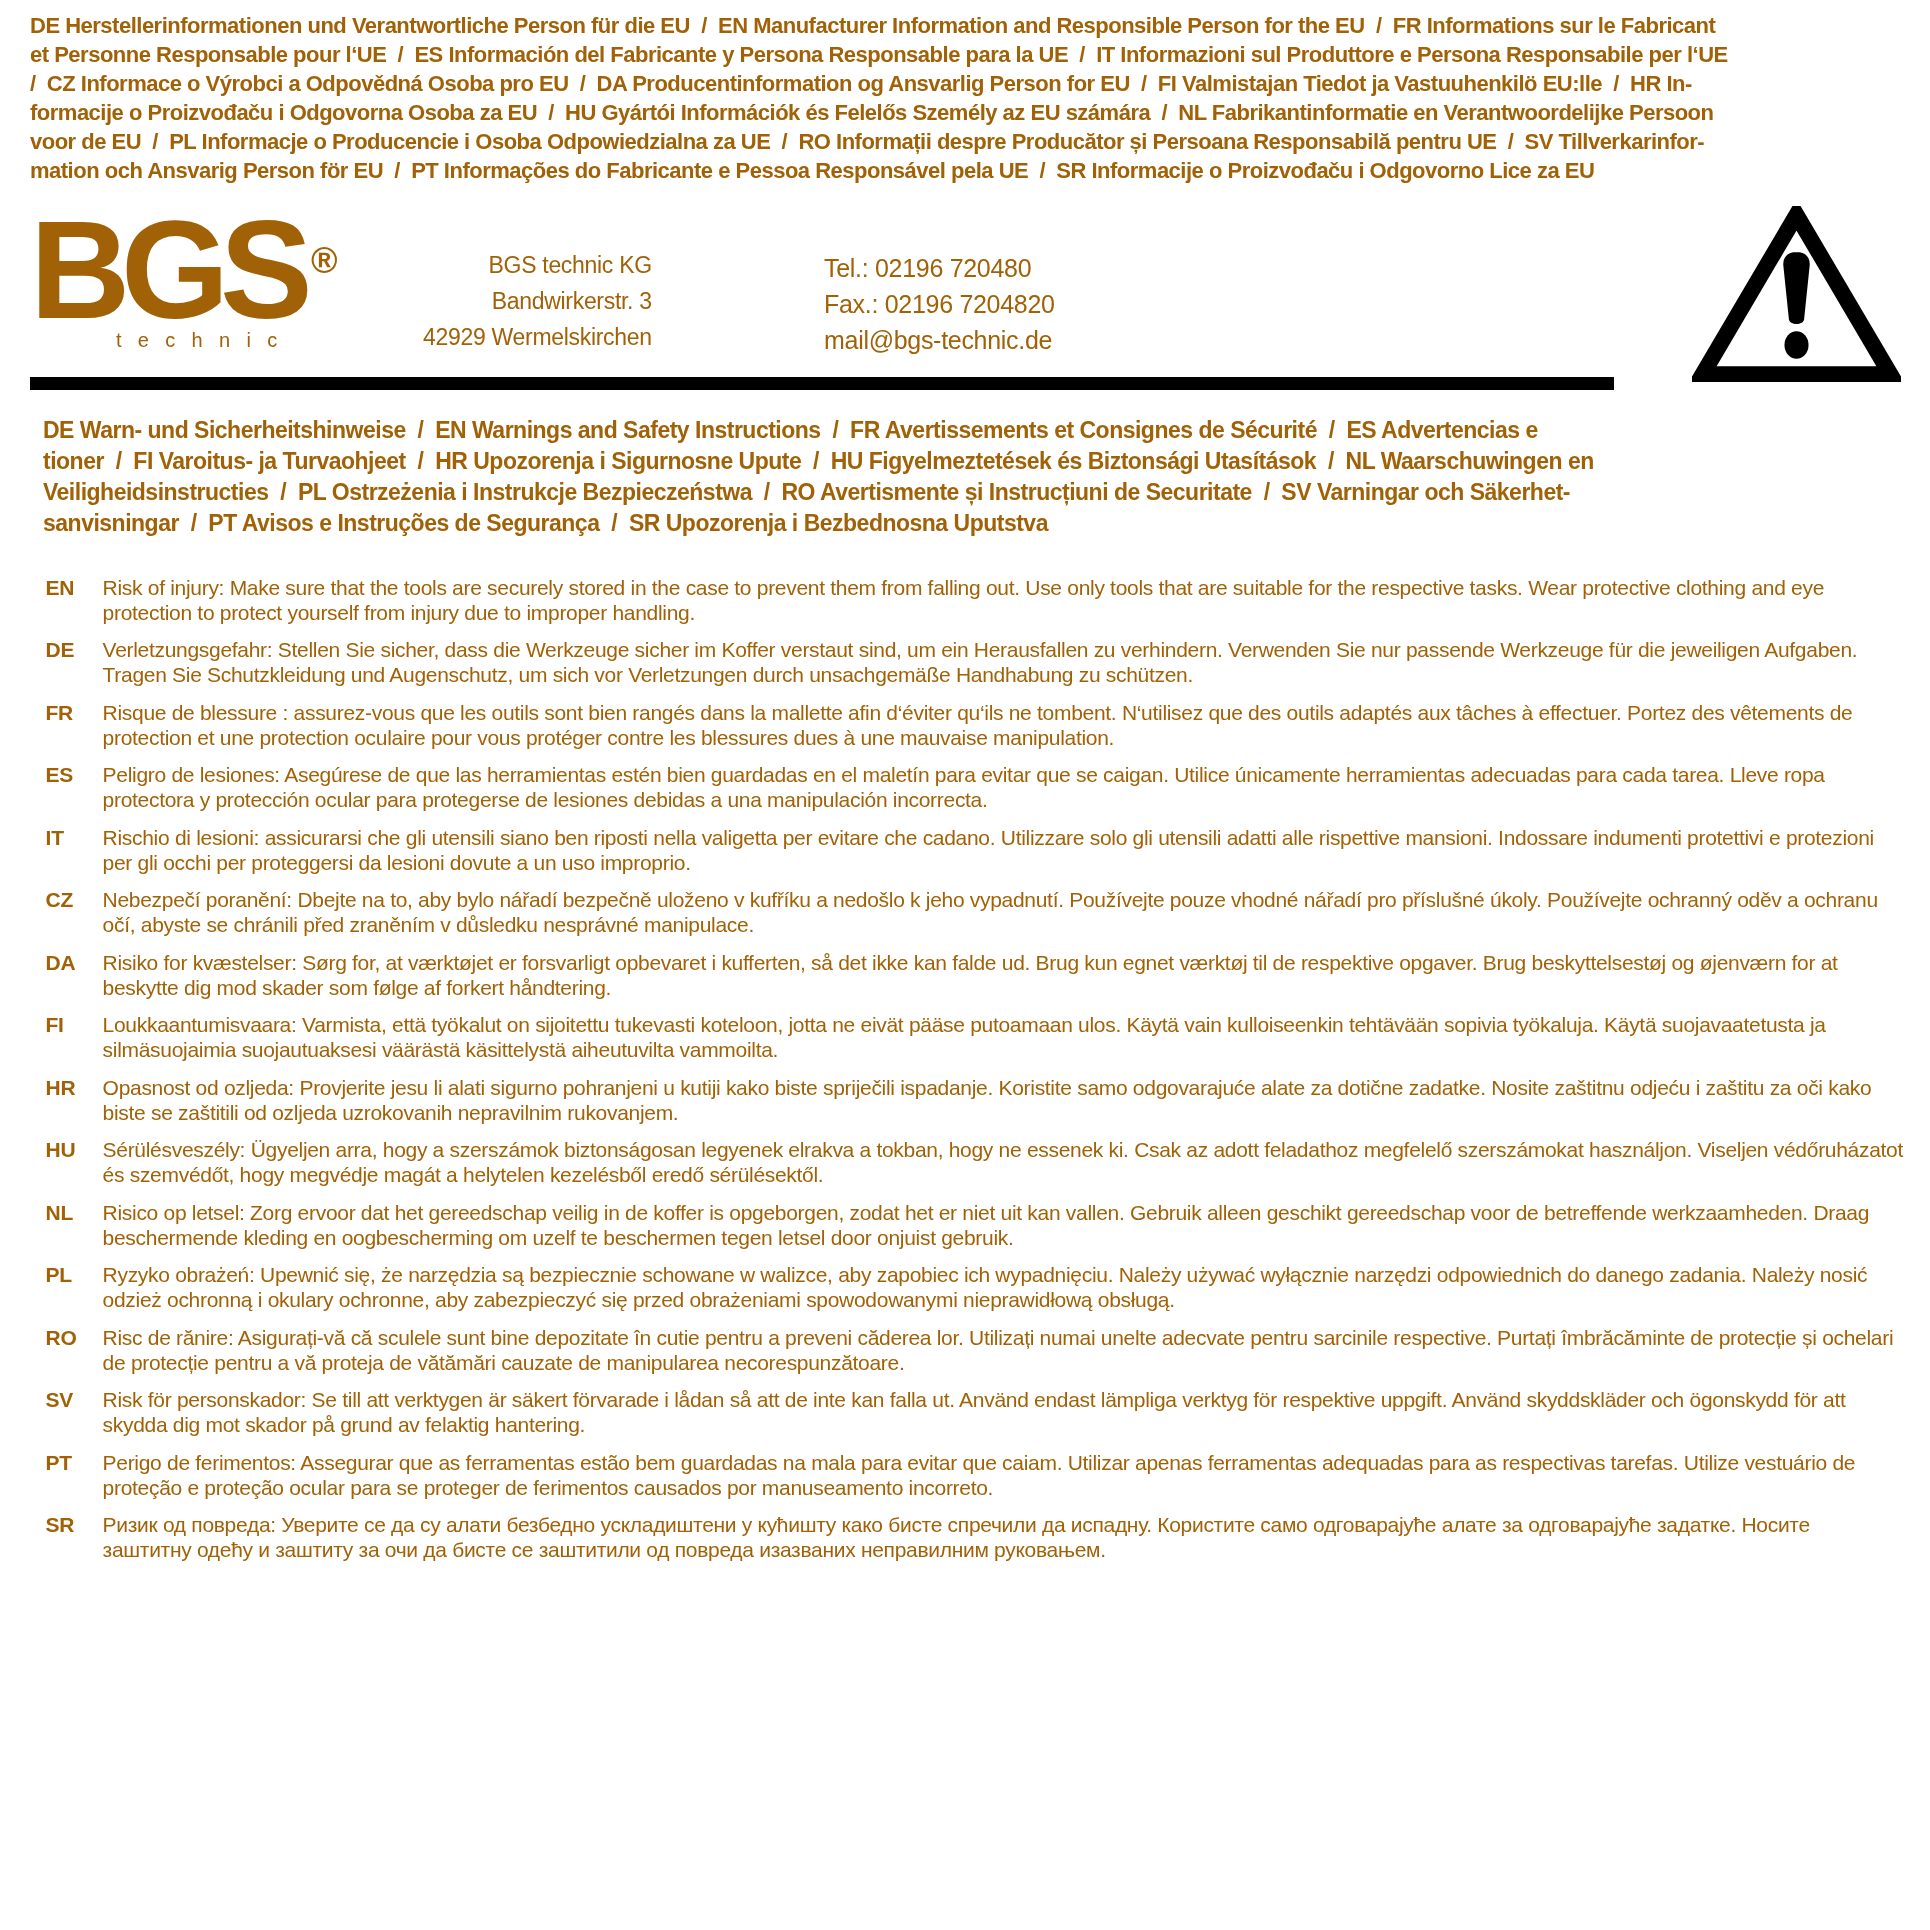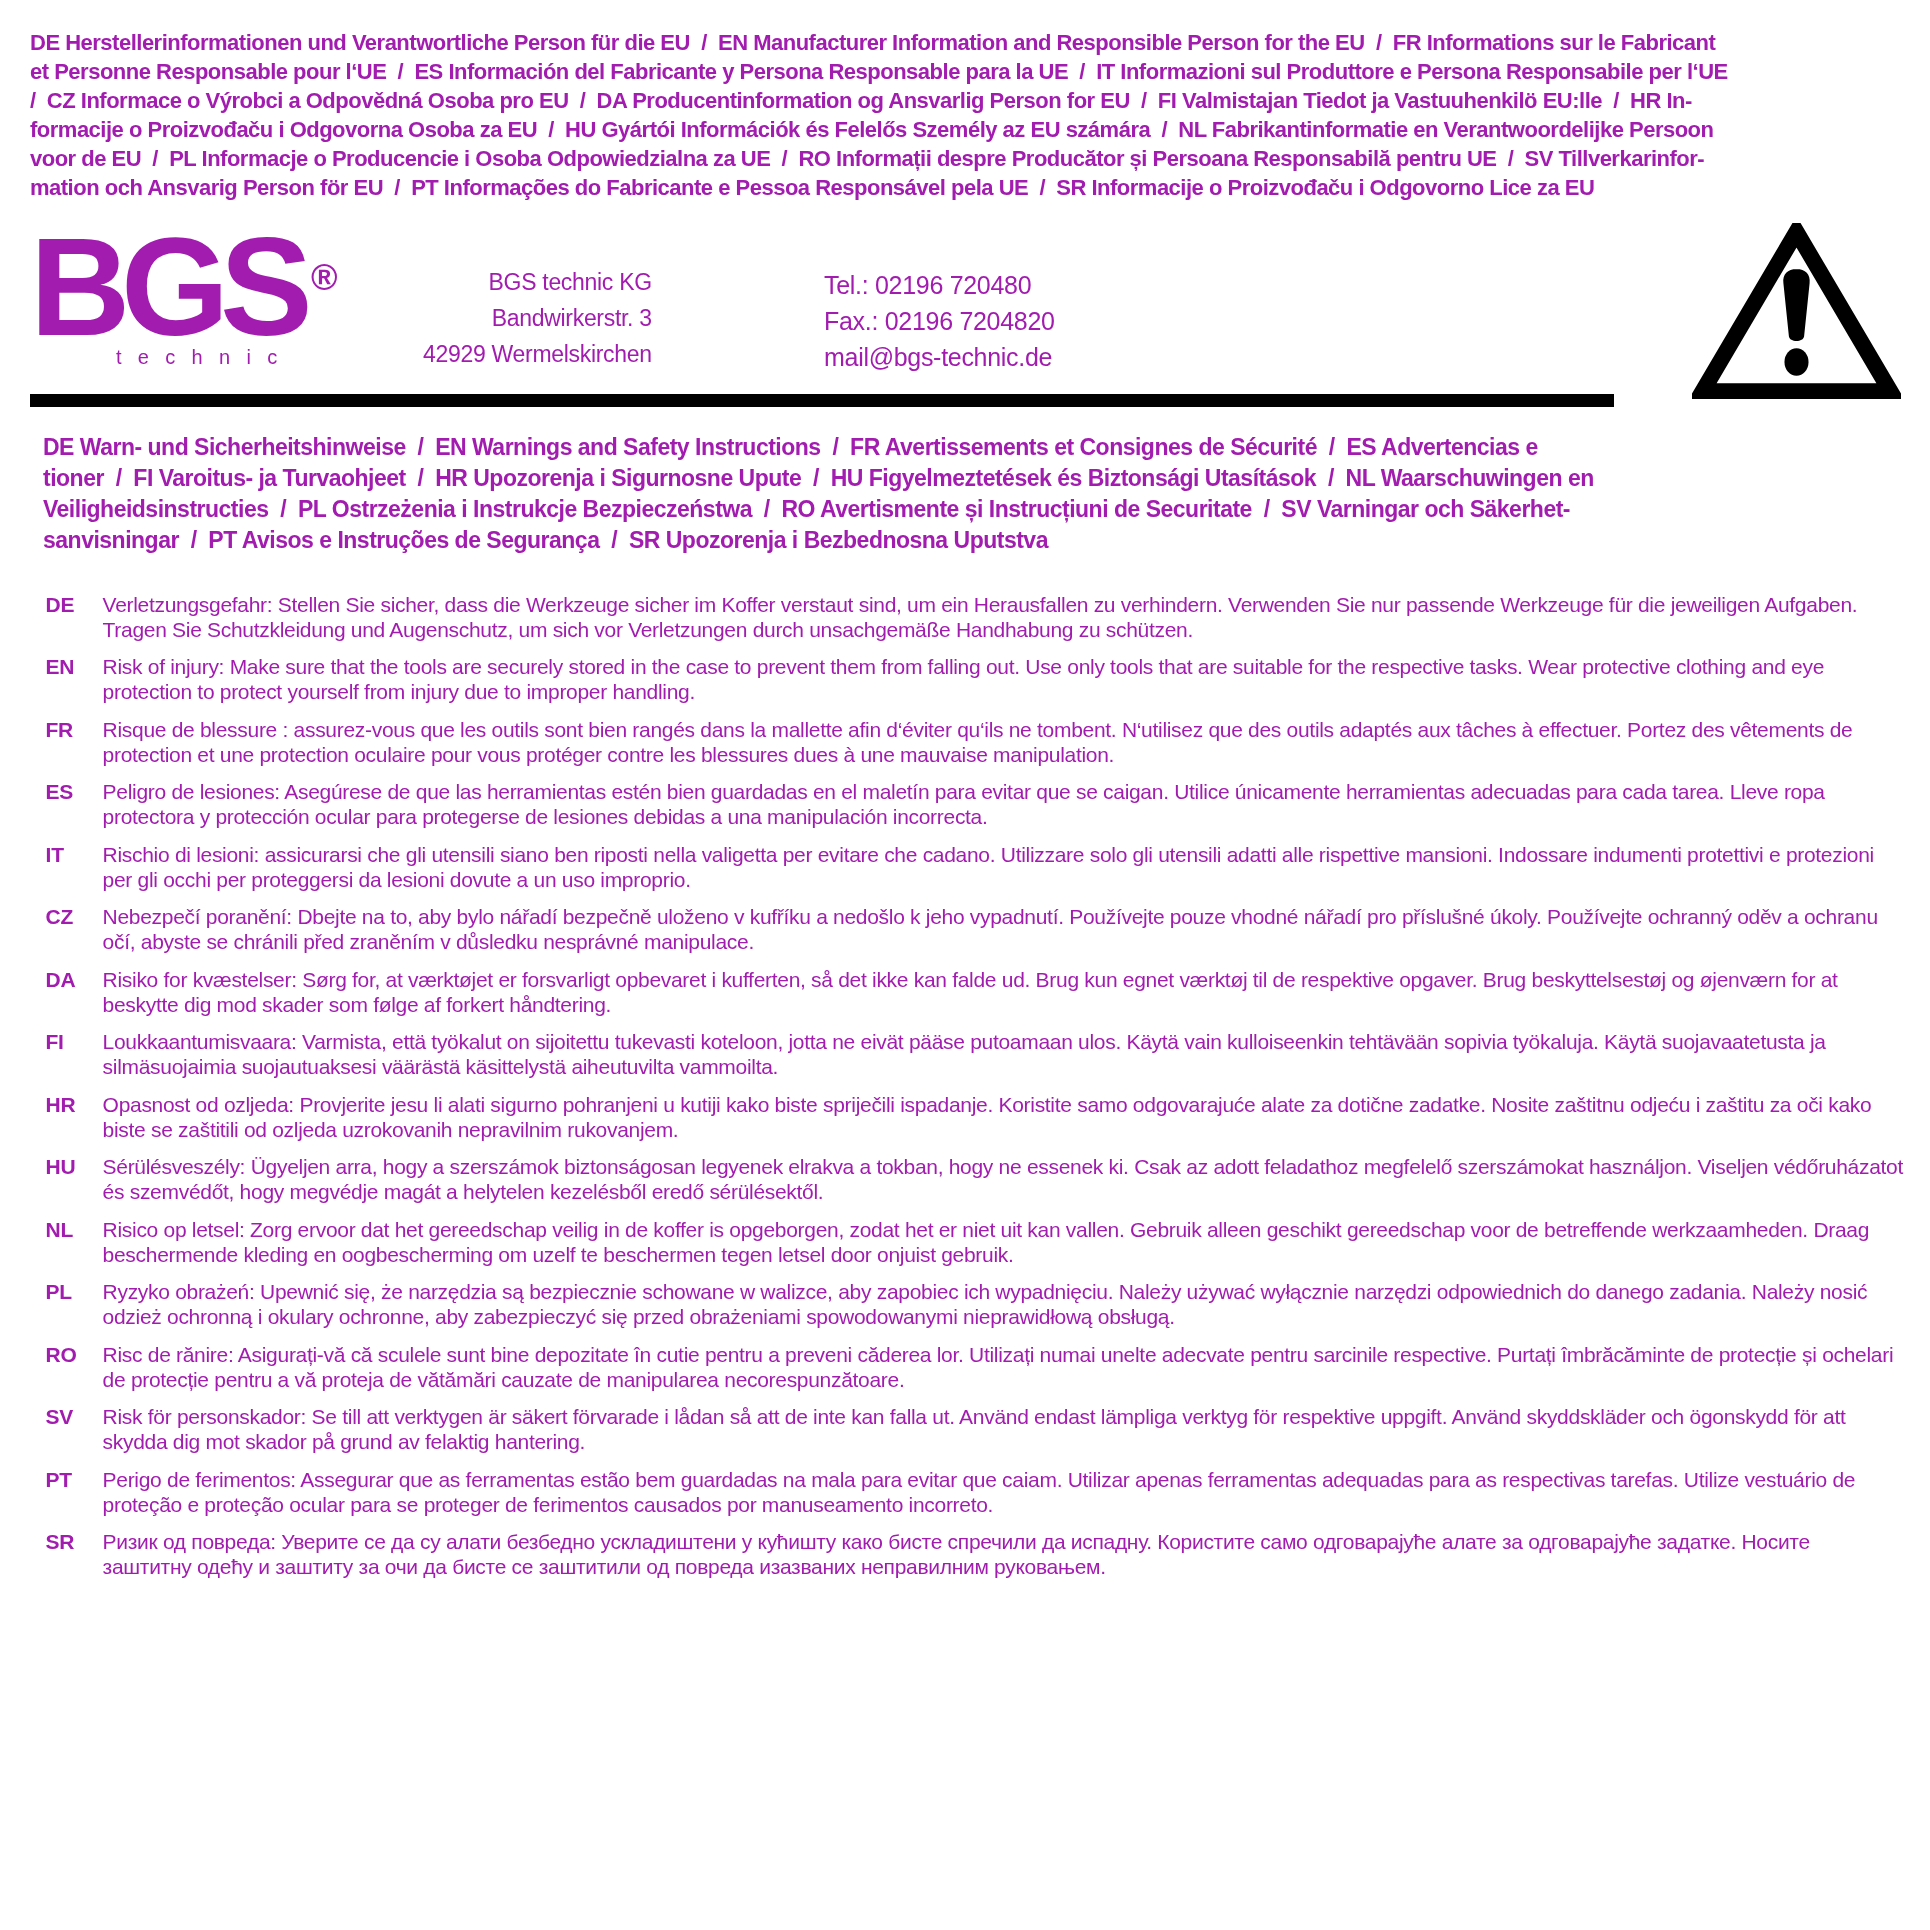--- a/index.html
+++ b/index.html
@@ -1,24 +1,24 @@
 <!DOCTYPE html>
 <html style="font-size:12.5px"><head>
 <meta charset="utf-8">
 <style>
   html,body{margin:0;padding:0;background:#ffffff;}
   .page{
     position:relative;
     width:1930px;height:1648px;
     background:#ffffff;
     box-sizing:border-box;
-    padding:28px 26px 0 30px;
+    padding:11px 26px 0 30px;
     overflow:hidden;
     font-family:"Liberation Sans", sans-serif;
-    color:#a21caf;
+    color:#a16207;
   }
   
   .top-header{margin:0;}
   .top-header .hline{
     white-space:pre;
     font-weight:bold;
     font-size:22px;
     line-height:29px;
     letter-spacing:-0.5px;
   }
@@ -104,26 +104,26 @@
 
   <div class="safety-header">
     <div class="hline">DE Warn- und Sicherheitshinweise  /  EN Warnings and Safety Instructions  /  FR Avertissements et Consignes de Sécurité  /  ES Advertencias e</div>
     <div class="hline">tioner  /  FI Varoitus- ja Turvaohjeet  /  HR Upozorenja i Sigurnosne Upute  /  HU Figyelmeztetések és Biztonsági Utasítások  /  NL Waarschuwingen en</div>
     <div class="hline">Veiligheidsinstructies  /  PL Ostrzeżenia i Instrukcje Bezpieczeństwa  /  RO Avertismente și Instrucțiuni de Securitate  /  SV Varningar och Säkerhet-</div>
     <div class="hline">sanvisningar  /  PT Avisos e Instruções de Segurança  /  SR Upozorenja i Bezbednosna Uputstva</div>
   </div>
 
   <div class="warnings">
     <div class="w-item">
+      <span class="w-lang">EN</span>
+      <p class="w-text">Risk of injury: Make sure that the tools are securely stored in the case to prevent them from falling out. Use only tools that are suitable for the respective tasks. Wear protective clothing and eye protection to protect yourself from injury due to improper handling.</p>
+    </div>
+    <div class="w-item">
       <span class="w-lang">DE</span>
       <p class="w-text">Verletzungsgefahr: Stellen Sie sicher, dass die Werkzeuge sicher im Koffer verstaut sind, um ein Herausfallen zu verhindern. Verwenden Sie nur passende Werkzeuge für die jeweiligen Aufgaben. Tragen Sie Schutzkleidung und Augenschutz, um sich vor Verletzungen durch unsachgemäße Handhabung zu schützen.</p>
-    </div>
-    <div class="w-item">
-      <span class="w-lang">EN</span>
-      <p class="w-text">Risk of injury: Make sure that the tools are securely stored in the case to prevent them from falling out. Use only tools that are suitable for the respective tasks. Wear protective clothing and eye protection to protect yourself from injury due to improper handling.</p>
     </div>
     <div class="w-item">
       <span class="w-lang">FR</span>
       <p class="w-text">Risque de blessure : assurez-vous que les outils sont bien rangés dans la mallette afin d‘éviter qu‘ils ne tombent. N‘utilisez que des outils adaptés aux tâches à effectuer. Portez des vêtements de protection et une protection oculaire pour vous protéger contre les blessures dues à une mauvaise manipulation.</p>
     </div>
     <div class="w-item">
       <span class="w-lang">ES</span>
       <p class="w-text">Peligro de lesiones: Asegúrese de que las herramientas estén bien guardadas en el maletín para evitar que se caigan. Utilice únicamente herramientas adecuadas para cada tarea. Lleve ropa protectora y protección ocular para protegerse de lesiones debidas a una manipulación incorrecta.</p>
     </div>
     <div class="w-item">

